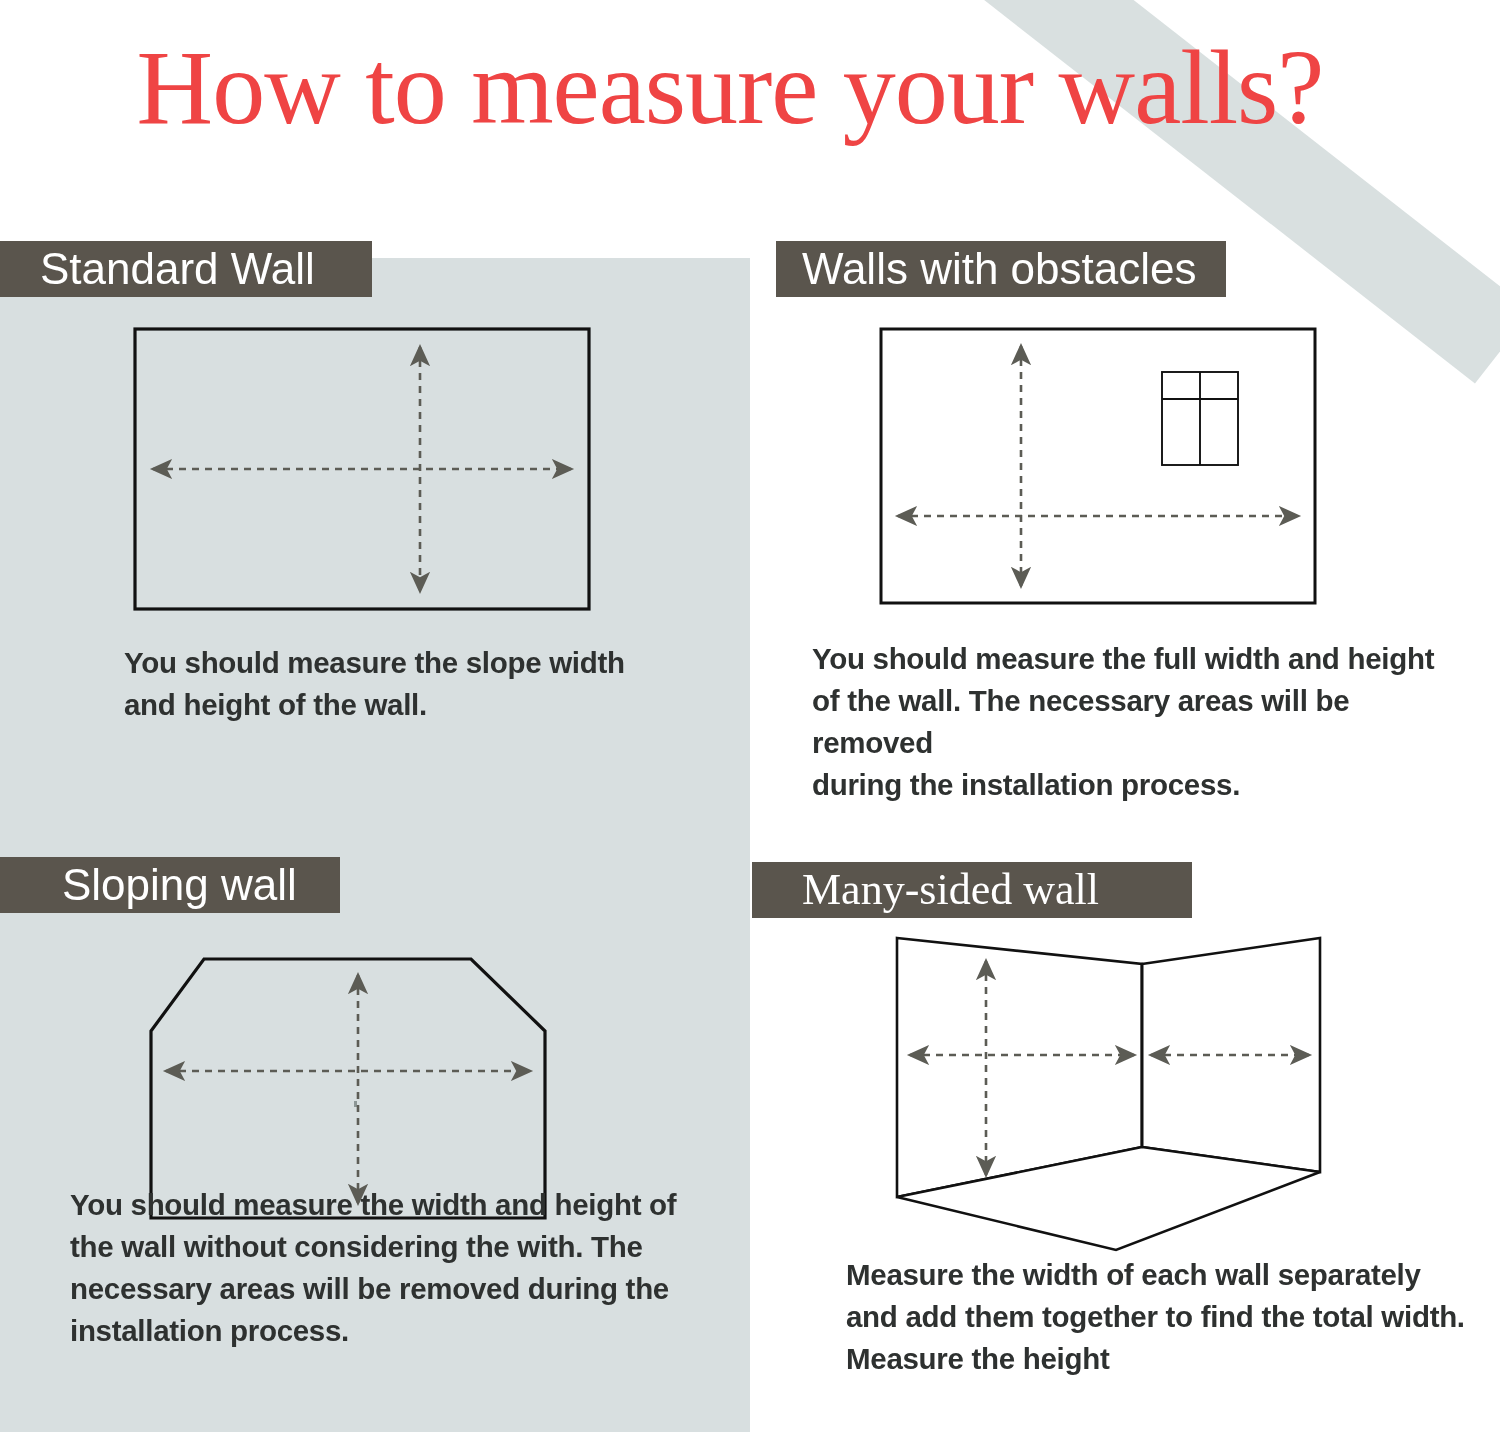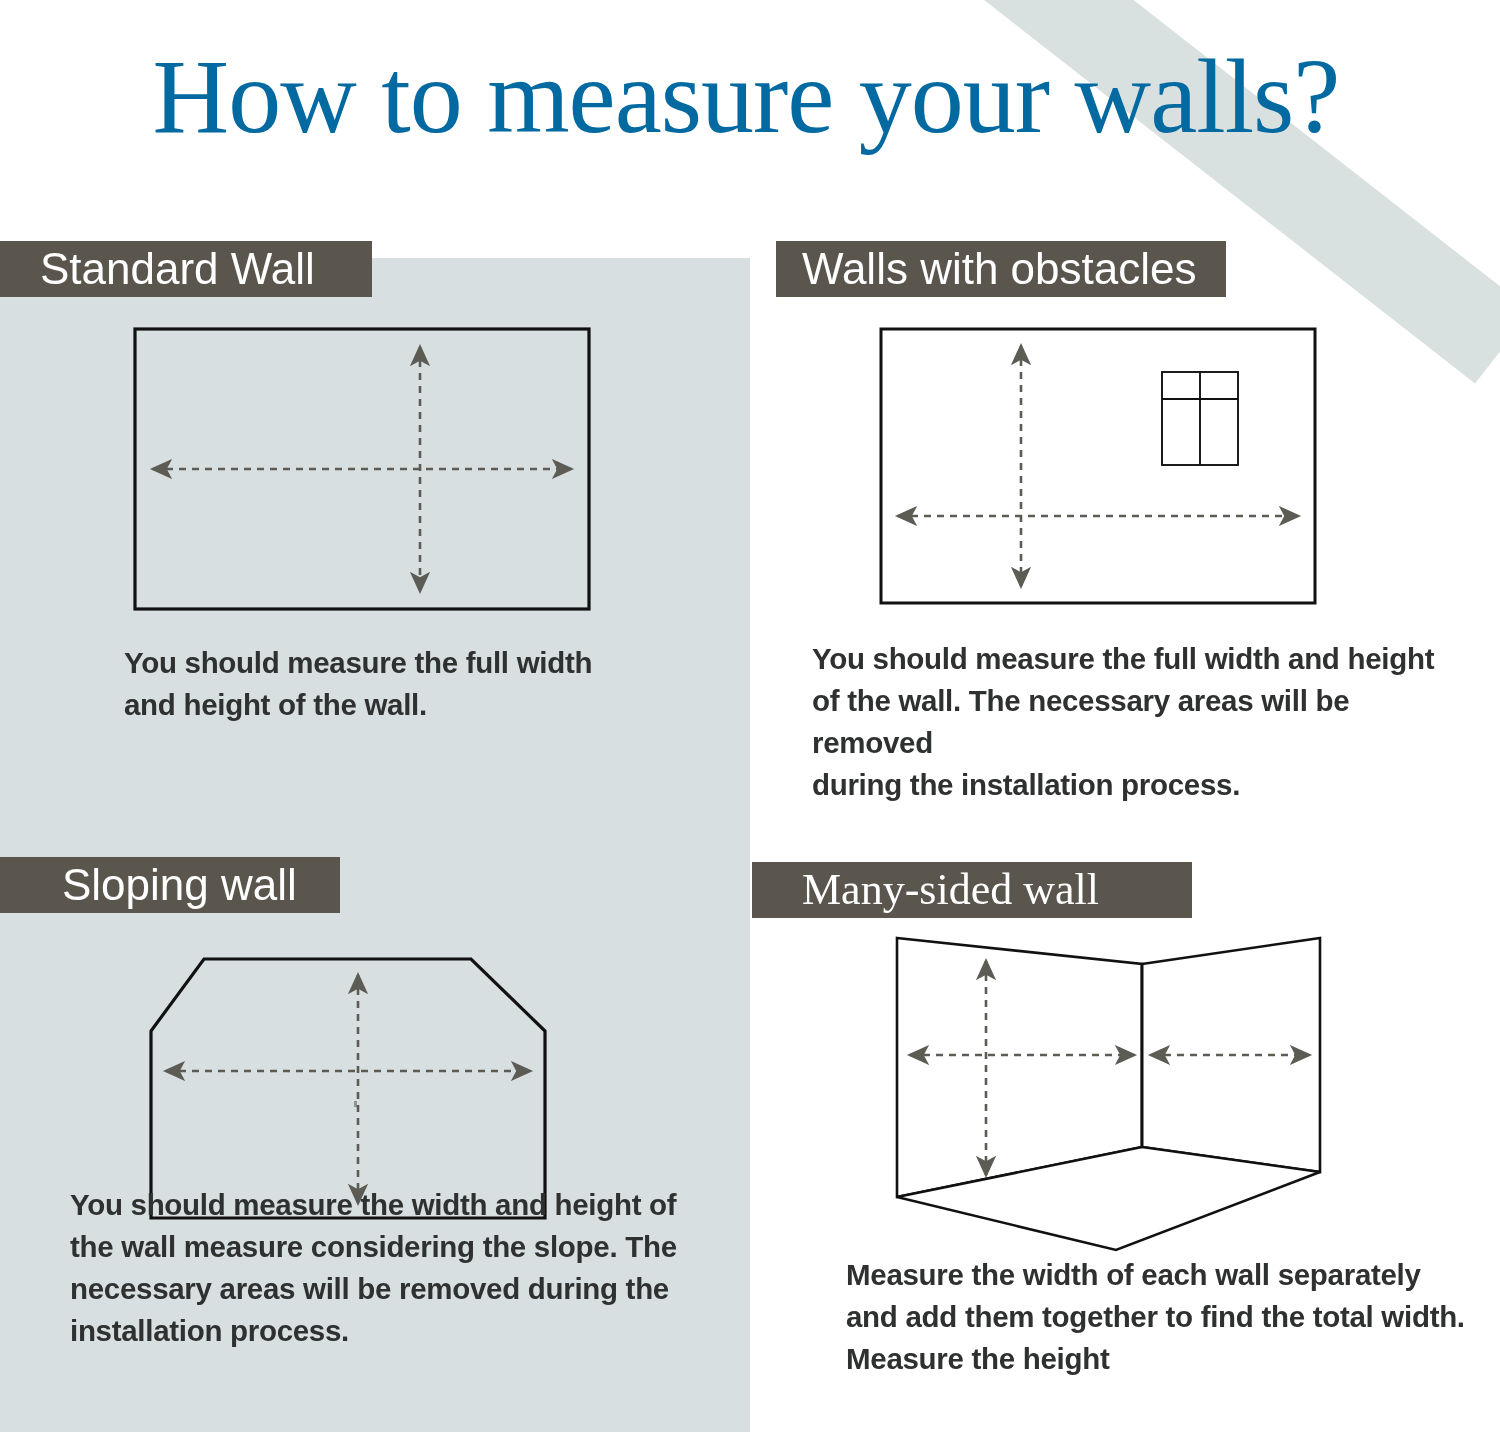--- a/index.html
+++ b/index.html
@@ -36,30 +36,29 @@
     height: 92px;
     background: #D9E0E0;
     transform: rotate(38deg);
     transform-origin: 0 0;
   }
 
   
   .title {
     position: absolute;
     left: 0;
-    top: 39px;
+    top: 30px;
     width: 1460px;
     text-align: center;
     font-family: "Liberation Serif", serif;
     font-size: 106px;
     line-height: 1.1;
-    color: #0369a1;
+    color: #ef4444;
     letter-spacing: -1px;
     white-space: nowrap;
-    padding-left: 16px;
   }
 
   
   .tint-panel {
     position: absolute;
     left: 0;
     top: 258px;
     width: 750px;
     height: 1174px;
     background: #D8DFE0;
@@ -150,21 +149,21 @@
           <path d="M9,0.6 L0.4,4.5 L9,8.4 L6.9,4.5 Z" fill="#5c5c55"></path>
         </marker>
       </defs>
       <rect x="3" y="3" width="454" height="280" fill="none" stroke="#111111" stroke-width="3.2"></rect>
       <line x1="21" y1="143" x2="439" y2="143" stroke="#5c5c55" stroke-width="2.6" stroke-dasharray="7,6" marker-start="url(#ah-l)" marker-end="url(#ah-r)"></line>
       <line x1="288" y1="21" x2="288" y2="265" stroke="#5c5c55" stroke-width="2.6" stroke-dasharray="7,6" marker-start="url(#ah-l)" marker-end="url(#ah-r)"></line>
     </svg>
   </div>
 
   <div class="caption" id="cap-standard">
-    <p>You should measure the full width</p>
+    <p>You should measure the slope width</p>
     <p> and height of the wall.</p>
   </div>
 
   <div class="hdr" id="hdr-obstacles">
     <span>Walls with obstacles</span>
   </div>
 
   <div class="diagram" id="dia-obstacles">
     <svg viewBox="0 0 440 280" xmlns="http://www.w3.org/2000/svg">
       <defs>
@@ -208,21 +207,21 @@
         </marker>
       </defs>
       <polygon points="21,86 74,14 341,14 415,86 415,273 21,273" fill="none" stroke="#111111" stroke-width="3.2"></polygon>
       <line x1="36" y1="126" x2="400" y2="126" stroke="#5c5c55" stroke-width="2.6" stroke-dasharray="7,6" marker-start="url(#ah-l3)" marker-end="url(#ah-r3)"></line>
       <line x1="228" y1="30" x2="228" y2="258" stroke="#5c5c55" stroke-width="2.6" stroke-dasharray="7,6" marker-start="url(#ah-l3)" marker-end="url(#ah-r3)"></line>
     </svg>
   </div>
 
   <div class="caption" id="cap-sloping">
     <p>You should measure the width and height of</p>
-    <p>the wall measure considering the slope. The</p>
+    <p>the wall without considering the with. The</p>
     <p>necessary areas will be removed during the</p>
     <p>installation process.</p>
   </div>
 
   <div class="hdr" id="hdr-manysided">
     <span>Many-sided wall</span>
   </div>
 
   <div class="diagram" id="dia-manysided">
     <svg viewBox="0 0 450 335" xmlns="http://www.w3.org/2000/svg">

